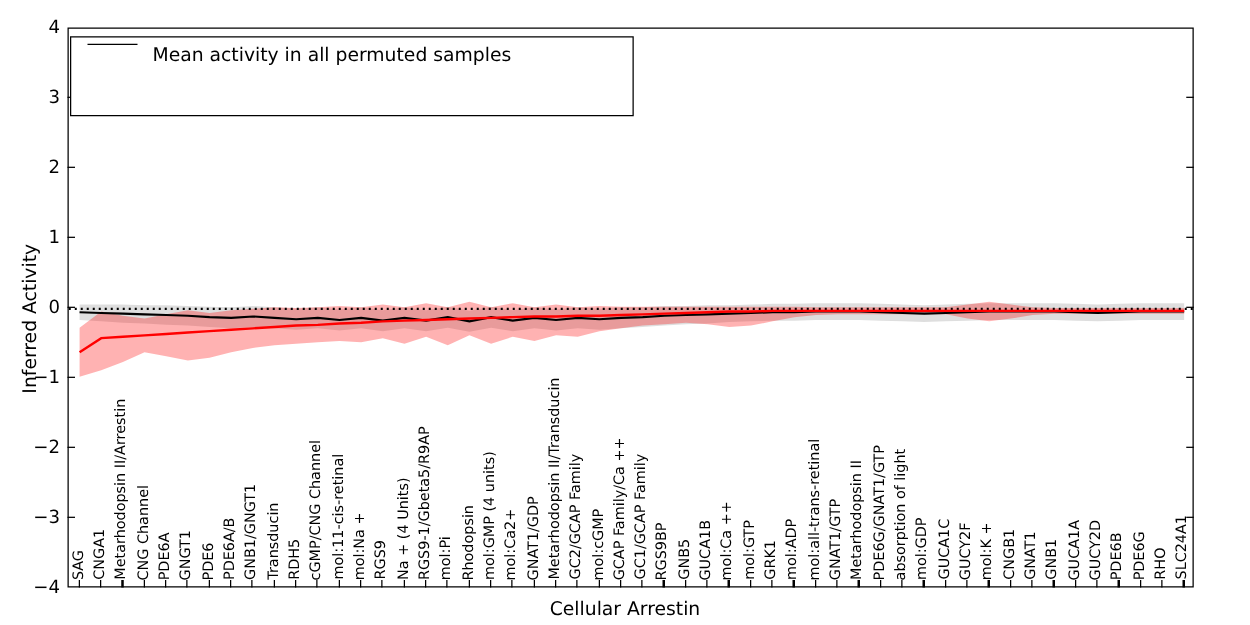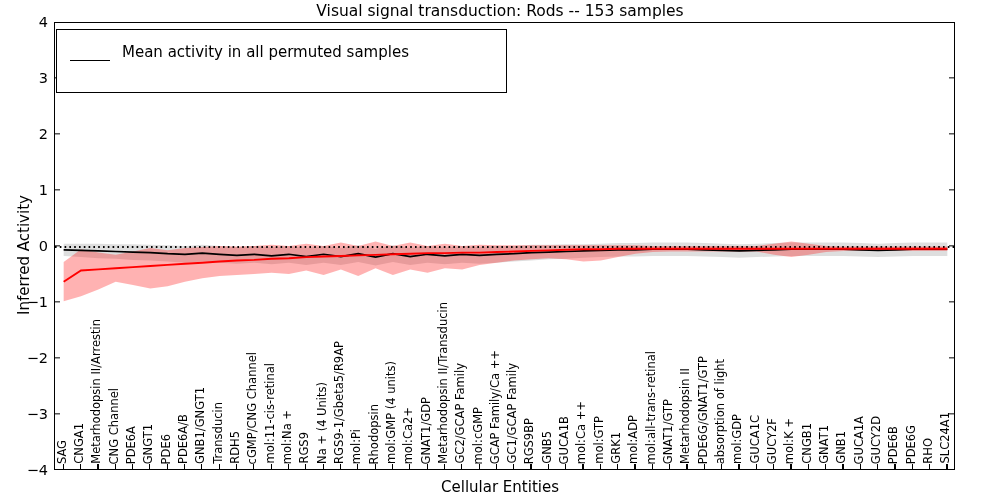--- a/index.html
+++ b/index.html
@@ -33,31 +33,30 @@
   #xticklabels{position:absolute;left:0;top:0;width:1000px;height:500px;
                pointer-events:none;}
   .xtl{position:absolute;bottom:0;font-size:11.5px;line-height:11.5px;
        writing-mode:vertical-rl;transform:rotate(180deg);
        white-space:nowrap;letter-spacing:0px;}
   .xtm{position:absolute;top:464px;width:1.2px;height:6px;background:#000;}
 
   #legend{position:absolute;left:56px;top:29px;width:451px;height:64px;
           border:1.6px solid #000;background:#fff;box-sizing:border-box;
           padding:5px 9px;}
-  .lgrow{display:flex;align-items:flex-end;height:26px;}
+  .lgrow{display:flex;align-items:flex-start;height:26px;}
   .lgline{width:40px;height:0;border-top:1.6px solid #000;margin:0 12px 0 4px;}
   .lgline.red{border-top-color:#ff0000;}
   .lgtext{font-size:15px;}
 </style>
 </head>
 <body>
 
 <div id="fig">
 
-  <div id="title">Visual signal transduction: Rods -- 153 samples</div>
 
   <div id="plotbox">
     <div id="svgwrap">
         <svg width="901" height="448" viewBox="0 0 901 448">
           <path d="M8.66 220.64 L25.99 220.64 L43.32 220.64 L60.64 221.20 L77.97 221.20 L95.30 221.76 L112.63 222.32 L129.95 222.88 L147.28 221.76 L164.61 222.88 L181.93 224.00 L199.26 222.88 L216.59 224.56 L233.91 222.88 L251.24 225.12 L268.57 222.88 L285.89 225.12 L303.22 222.32 L320.55 225.68 L337.88 222.32 L355.20 225.12 L372.53 222.88 L389.86 224.56 L407.18 222.88 L424.51 224.00 L441.84 222.88 L459.16 222.88 L476.49 221.76 L493.82 221.76 L511.14 221.20 L528.47 221.20 L545.80 220.64 L563.13 220.08 L580.45 220.08 L597.78 219.52 L615.11 219.52 L632.43 219.52 L649.76 220.08 L667.09 220.64 L684.41 221.20 L701.74 220.64 L719.07 220.08 L736.39 219.52 L753.72 219.52 L771.05 219.52 L788.38 219.52 L805.70 220.08 L823.03 220.64 L840.36 220.08 L857.68 219.52 L875.01 219.52 L892.34 219.52 L892.34 232.96 L875.01 232.96 L857.68 232.96 L840.36 233.52 L823.03 234.08 L805.70 233.52 L788.38 232.96 L771.05 232.96 L753.72 232.96 L736.39 232.96 L719.07 233.52 L701.74 234.08 L684.41 234.64 L667.09 234.08 L649.76 233.52 L632.43 232.96 L615.11 232.96 L597.78 232.96 L580.45 233.52 L563.13 233.52 L545.80 234.08 L528.47 234.64 L511.14 235.76 L493.82 236.32 L476.49 237.44 L459.16 238.56 L441.84 239.68 L424.51 240.80 L407.18 239.68 L389.86 241.36 L372.53 239.68 L355.20 241.92 L337.88 239.12 L320.55 242.48 L303.22 239.12 L285.89 241.92 L268.57 239.68 L251.24 241.92 L233.91 239.68 L216.59 241.36 L199.26 239.68 L181.93 240.80 L164.61 239.68 L147.28 238.56 L129.95 239.68 L112.63 238.56 L95.30 237.44 L77.97 236.88 L60.64 235.76 L43.32 235.20 L25.99 234.08 L8.66 232.96 Z" fill="#000000" fill-opacity="0.13" stroke="none"></path>
           <path d="M8.66 239.12 L25.99 226.24 L43.32 229.60 L60.64 231.84 L77.97 228.48 L95.30 225.12 L112.63 227.36 L129.95 225.12 L147.28 224.00 L164.61 222.88 L181.93 223.44 L199.26 222.88 L216.59 221.76 L233.91 222.88 L251.24 220.64 L268.57 222.88 L285.89 219.52 L303.22 222.88 L320.55 218.40 L337.88 222.88 L355.20 219.52 L372.53 222.88 L389.86 220.64 L407.18 222.88 L424.51 221.76 L441.84 222.32 L459.16 222.32 L476.49 222.32 L493.82 222.32 L511.14 222.32 L528.47 222.32 L545.80 222.32 L563.13 222.32 L580.45 222.32 L597.78 222.88 L615.11 222.88 L632.43 222.88 L649.76 222.88 L667.09 222.88 L684.41 222.88 L701.74 222.88 L719.07 220.64 L736.39 218.40 L753.72 220.64 L771.05 222.88 L788.38 223.44 L805.70 223.44 L823.03 223.44 L840.36 223.44 L857.68 223.44 L875.01 223.44 L892.34 223.44 L892.34 227.92 L875.01 227.92 L857.68 227.92 L840.36 227.92 L823.03 227.92 L805.70 227.92 L788.38 227.92 L771.05 229.04 L753.72 231.84 L736.39 234.08 L719.07 231.84 L701.74 228.48 L684.41 228.48 L667.09 228.48 L649.76 228.48 L632.43 228.48 L615.11 228.48 L597.78 229.04 L580.45 230.72 L563.13 234.08 L545.80 237.44 L528.47 238.56 L511.14 236.32 L493.82 235.20 L476.49 236.32 L459.16 237.44 L441.84 239.68 L424.51 241.92 L407.18 246.40 L389.86 245.28 L372.53 249.76 L355.20 246.40 L337.88 252.00 L320.55 245.28 L303.22 253.12 L285.89 246.40 L268.57 252.00 L251.24 247.52 L233.91 250.88 L216.59 249.76 L199.26 250.88 L181.93 252.00 L164.61 253.12 L147.28 255.36 L129.95 258.72 L112.63 263.20 L95.30 265.44 L77.97 262.08 L60.64 258.72 L43.32 266.56 L25.99 273.28 L8.66 278.32 Z" fill="#ff0000" fill-opacity="0.30" stroke="none"></path>
           <line x1="0" x2="901" y1="224" y2="224" stroke="#000000" stroke-width="1.8" stroke-dasharray="1.6 3.2" stroke-linecap="butt"></line>
           <path d="M8.66 226.80 L25.99 227.36 L43.32 227.92 L60.64 228.48 L77.97 229.04 L95.30 229.60 L112.63 230.72 L129.95 231.28 L147.28 230.16 L164.61 231.28 L181.93 232.40 L199.26 231.28 L216.59 232.96 L233.91 231.28 L251.24 233.52 L268.57 231.28 L285.89 233.52 L303.22 230.72 L320.55 234.08 L337.88 230.72 L355.20 233.52 L372.53 231.28 L389.86 232.96 L407.18 231.28 L424.51 232.40 L441.84 231.28 L459.16 230.72 L476.49 229.60 L493.82 229.04 L511.14 228.48 L528.47 227.92 L545.80 227.36 L563.13 226.80 L580.45 226.80 L597.78 226.24 L615.11 226.24 L632.43 226.24 L649.76 226.80 L667.09 227.36 L684.41 227.92 L701.74 227.36 L719.07 226.80 L736.39 226.24 L753.72 226.24 L771.05 226.24 L788.38 226.24 L805.70 226.80 L823.03 227.36 L840.36 226.80 L857.68 226.24 L875.01 226.24 L892.34 226.24 " fill="none" stroke="#000000" stroke-width="1.7"></path>
           <path d="M8.66 258.72 L25.99 247.52 L43.32 246.40 L60.64 245.28 L77.97 244.16 L95.30 243.04 L112.63 241.92 L129.95 240.80 L147.28 239.68 L164.61 238.56 L181.93 237.44 L199.26 236.88 L216.59 235.76 L233.91 235.20 L251.24 234.08 L268.57 233.52 L285.89 232.96 L303.22 232.40 L320.55 231.84 L337.88 231.28 L355.20 230.72 L372.53 230.16 L389.86 230.16 L407.18 229.60 L424.51 229.60 L441.84 229.04 L459.16 228.48 L476.49 227.92 L493.82 227.36 L511.14 226.80 L528.47 226.24 L545.80 226.24 L563.13 225.68 L580.45 225.68 L597.78 225.68 L615.11 225.68 L632.43 225.68 L649.76 225.68 L667.09 225.68 L684.41 225.68 L701.74 225.68 L719.07 225.68 L736.39 225.68 L753.72 225.68 L771.05 225.68 L788.38 225.68 L805.70 225.68 L823.03 225.68 L840.36 225.68 L857.68 225.68 L875.01 225.68 L892.34 225.68 " fill="none" stroke="#ff0000" stroke-width="1.9"></path>
         </svg>
@@ -190,21 +189,21 @@
       <div class="xtm" style="left: 894.356px;"></div>
       <div class="xtl" style="left: 905.683px; bottom: 36px;">PDE6G</div>
       <div class="xtm" style="left: 911.683px;"></div>
       <div class="xtl" style="left: 923.01px; bottom: 36px;">RHO</div>
       <div class="xtm" style="left: 929.01px;"></div>
       <div class="xtl" style="left: 940.337px; bottom: 36px;">SLC24A1</div>
       <div class="xtm" style="left: 946.337px;"></div>
     </div>
 
   <div id="ylabel">Inferred Activity</div>
-  <div id="xlabel">Cellular Entities</div>
+  <div id="xlabel">Cellular Arrestin</div>
 
   <div id="legend">
     <div class="lgrow">
       <span class="lgline"></span>
       <span class="lgtext">Mean activity in all permuted samples</span>
     </div>
   </div>
 
 </div>
 

